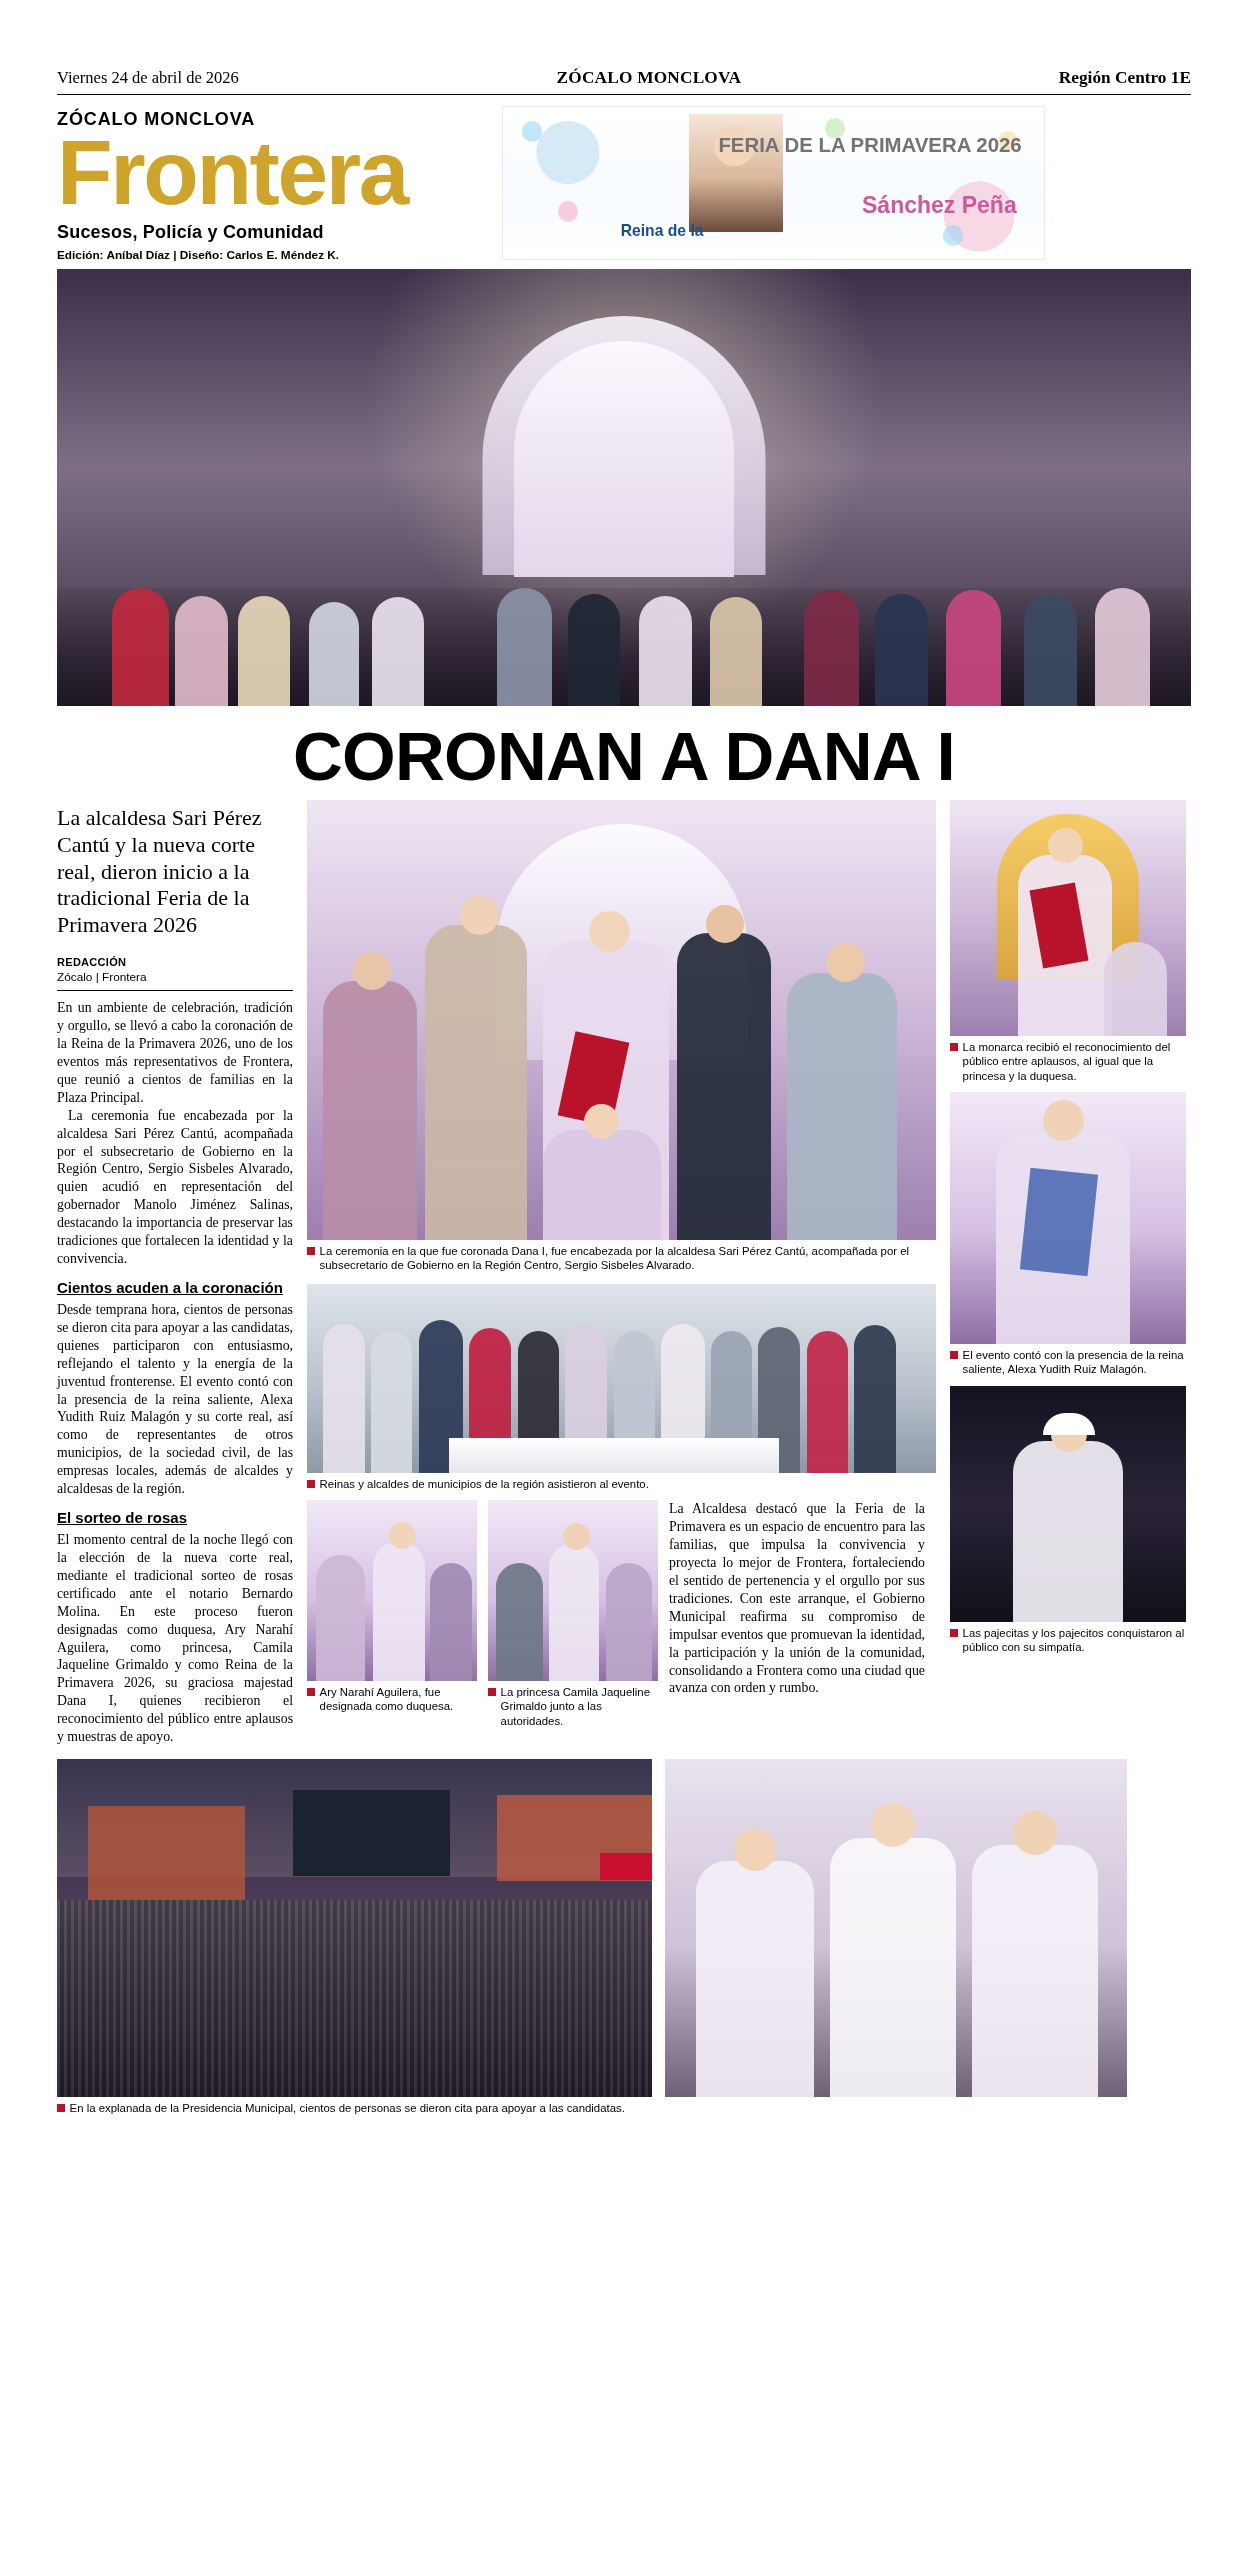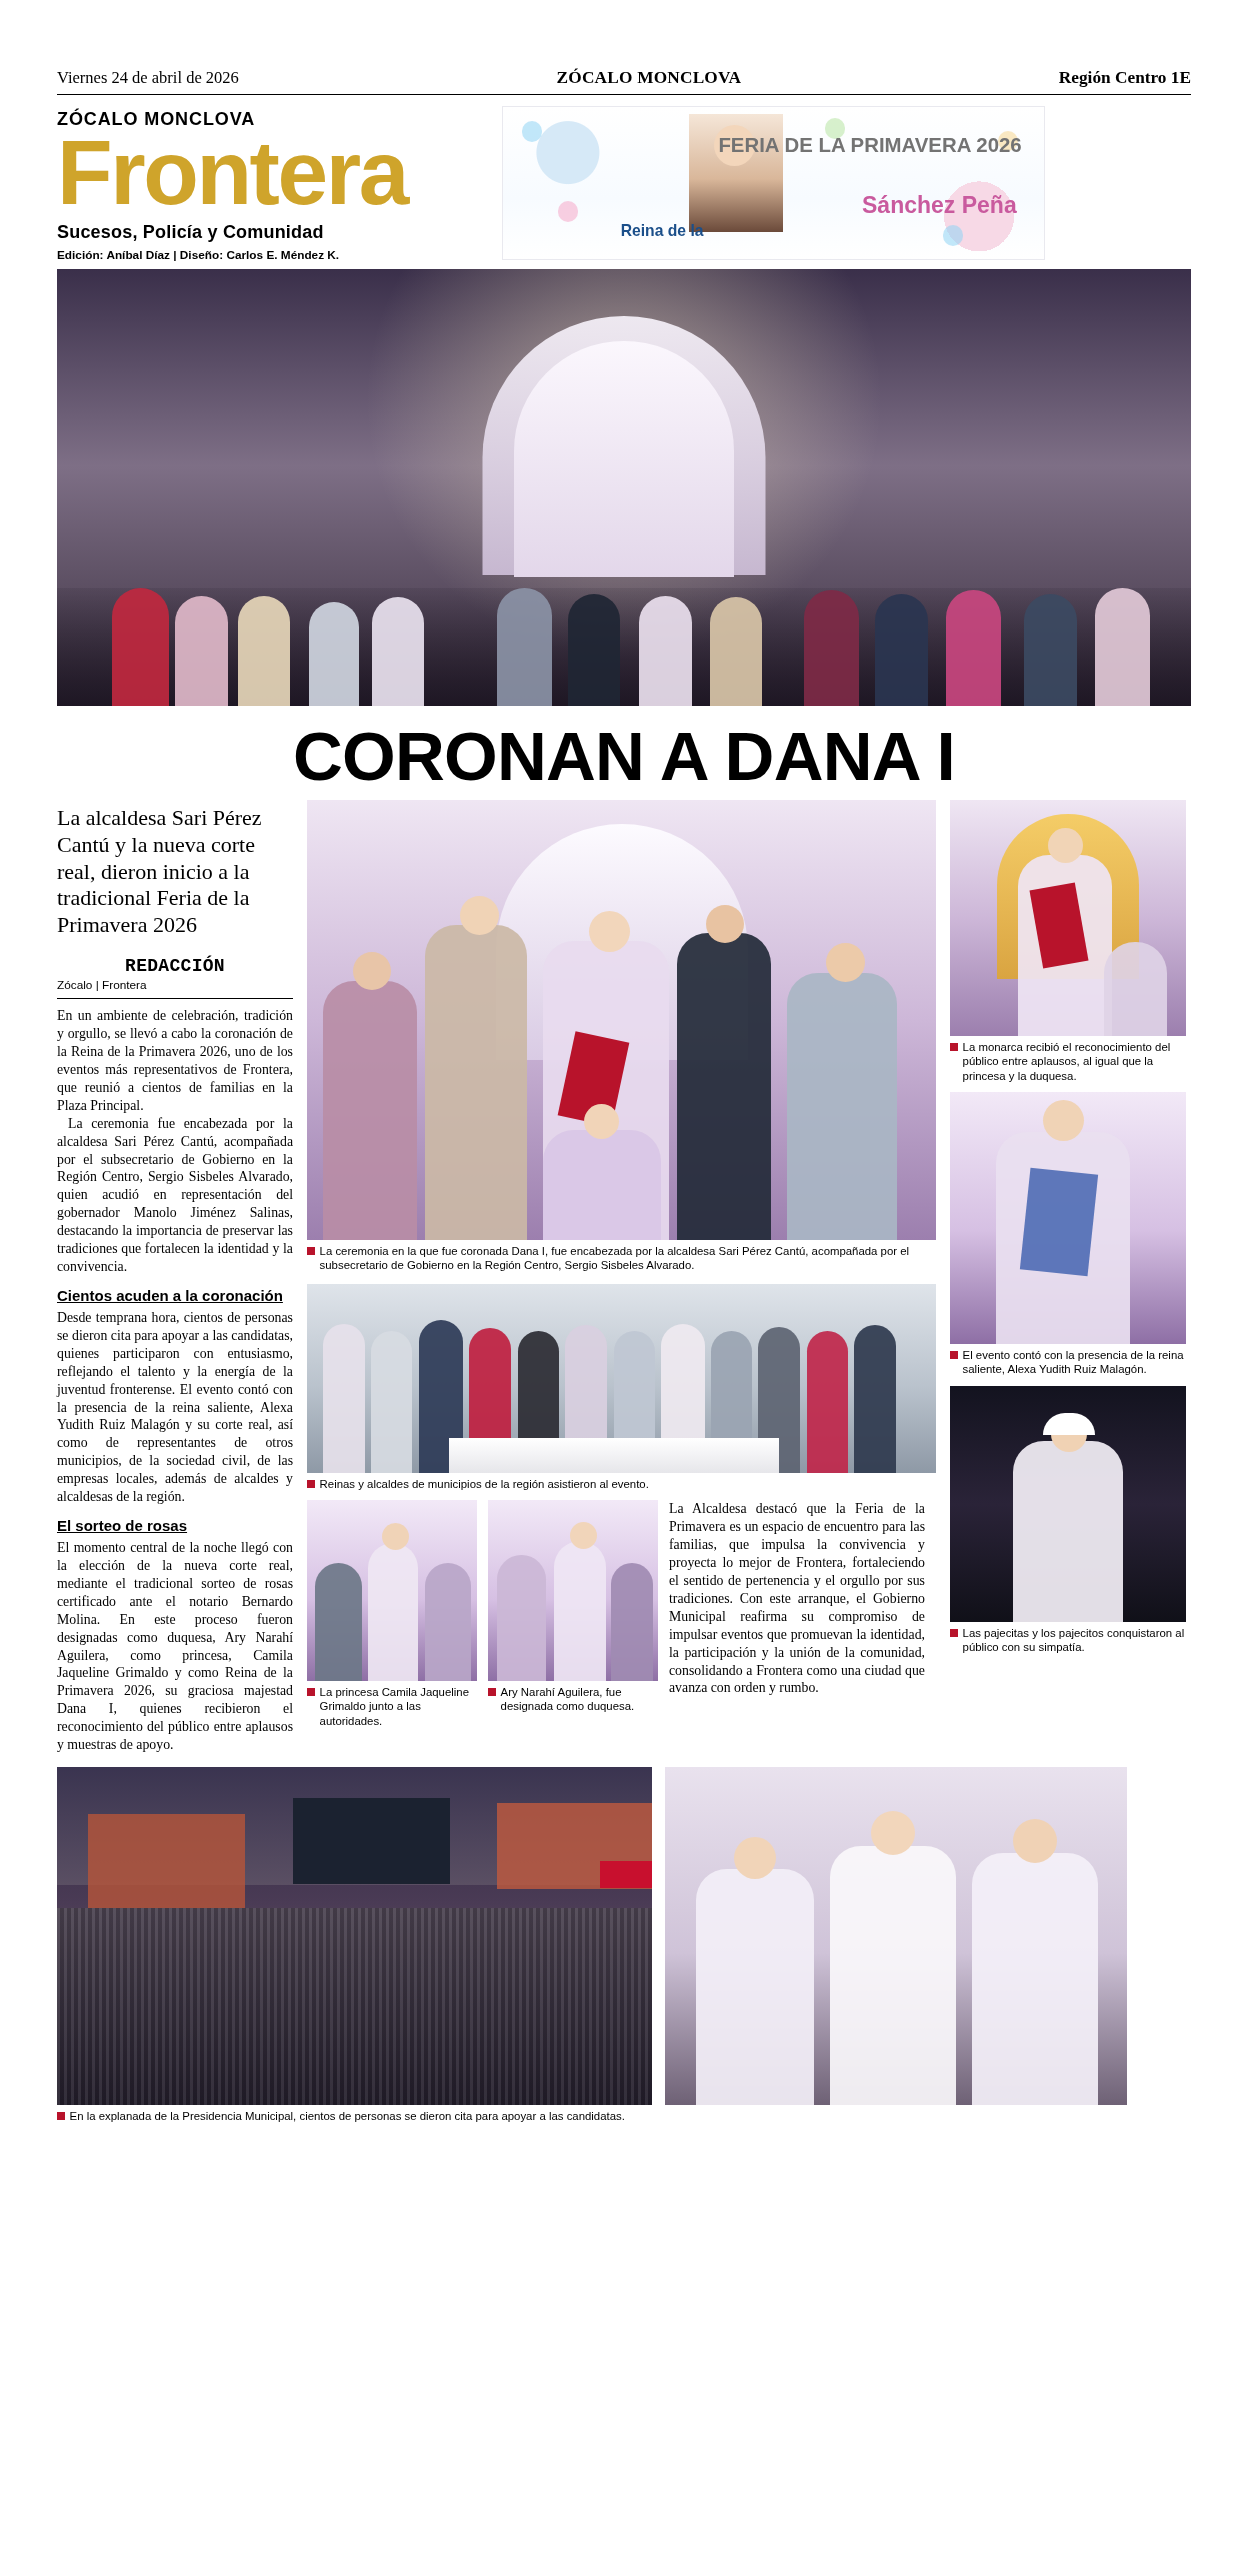--- a/index.html
+++ b/index.html
@@ -61,21 +61,21 @@
   .kicker { font-family:"Liberation Sans", sans-serif; font-weight:bold; font-size:24.4px; letter-spacing:0.4px; }
   .headline { font-family:"Liberation Sans", sans-serif; font-weight:bold; font-size:69px; letter-spacing:-0.8px; line-height:.95; text-align:center; margin-top:4.7px;}
 
   
   .content { display:flex; gap:14px; margin-top:11px; }
   .col-left { width:236px; }
   .col-mid { width:629px; }
   .col-right { width:236px; }
 
   .deck { font-family:"Liberation Serif", serif; font-size:22px; line-height:1.22; margin-top:4.7px; }
-  .redaccion { font-family:Liberation Mono, monospace; font-weight:bold; font-size:18px; margin-top:17.3px; letter-spacing:0.3px;text-align:center;}
+  .redaccion { font-family:Liberation Sans, sans-serif; font-weight:bold; font-size:11px; margin-top:17.3px; letter-spacing:0.3px;}
   .redaccion-sub { font-family:"Liberation Sans", sans-serif; font-size:11.8px; margin-top:1.6px; }
   .hr-thin { border-top:0.8px solid #000; margin:6.3px 0 7.9px 0; }
 
   .body-col { columns:1; font-size:13.8px; line-height:1.3; text-align:justify; font-family:"Liberation Serif", serif; }
   .body-col p { margin:0 0 0 0; text-indent:11px; }
   .body-col p.first { text-indent:0; }
   .subhead { font-family:"Liberation Sans", sans-serif; font-weight:bold; font-size:15px; margin:11px 0 4.7px 0; line-height:1.15;text-decoration:underline;}
 
   .photo { position:relative; overflow:hidden; background:#cfd4da; }
   .caption { font-family:"Liberation Sans", sans-serif; font-size:11.4px; line-height:1.25; margin-top:3.9px; display:flex; gap:4.7px; }
@@ -240,44 +240,44 @@
       </div>
       <div class="caption">
         <div class="capsq"></div>
         <div class="cap-txt">Reinas y alcaldes de municipios de la región asistieron al evento.</div>
       </div>
 
       <div class="mid-row">
         <div style="width:170px;">
           <div class="photo p-purple" style="height:181px;">
             <div class="figure-people">
+              <div class="fig" style="left:9.4px; width:49px; height:126px; background:#cbb7d6;"></div>
+              <div class="fig" style="left:66px; width:52px; height:140px; background:#efe6f4;"></div>
+              <div class="head" style="left:82px; bottom:132px; width:27px; height:27px; background:#f1d5ba;"></div>
+              <div class="fig" style="left:123px; width:42px; height:118px; background:#9f8bb2;"></div>
+            </div>
+          </div>
+          <div class="caption">
+            <div class="capsq"></div>
+            <div class="cap-txt">Ary Narahí Aguilera, fue designada como duquesa.</div>
+          </div>
+        </div>
+
+        <div style="width:170px;">
+          <div class="photo p-purple" style="height:181px;">
+            <div class="figure-people">
               <div class="fig" style="left:7.9px; width:47px; height:118px; background:#6d7788;"></div>
               <div class="fig" style="left:61px; width:50px; height:138px; background:#efe7f3;"></div>
               <div class="head" style="left:75px; bottom:131px; width:27px; height:27px; background:#f0d3b7;"></div>
               <div class="fig" style="left:118px; width:46px; height:118px; background:#b9a6c8;"></div>
             </div>
           </div>
           <div class="caption">
             <div class="capsq"></div>
             <div class="cap-txt">La princesa Camila Jaqueline Grimaldo junto a las autoridades.</div>
-          </div>
-        </div>
-
-        <div style="width:170px;">
-          <div class="photo p-purple" style="height:181px;">
-            <div class="figure-people">
-              <div class="fig" style="left:9.4px; width:49px; height:126px; background:#cbb7d6;"></div>
-              <div class="fig" style="left:66px; width:52px; height:140px; background:#efe6f4;"></div>
-              <div class="head" style="left:82px; bottom:132px; width:27px; height:27px; background:#f1d5ba;"></div>
-              <div class="fig" style="left:123px; width:42px; height:118px; background:#9f8bb2;"></div>
-            </div>
-          </div>
-          <div class="caption">
-            <div class="capsq"></div>
-            <div class="cap-txt">Ary Narahí Aguilera, fue designada como duquesa.</div>
           </div>
         </div>
 
         <div style="width:256px;">
           <div class="body-col" style="font-size:13.8px;">
             <p class="first">La Alcaldesa destacó que la Feria de la Primavera es un espacio de encuentro para las familias, que impulsa la convivencia y proyecta lo mejor de Frontera, fortaleciendo el sentido de pertenencia y el orgullo por sus tradiciones. Con este arranque, el Gobierno Municipal reafirma su compromiso de impulsar eventos que promuevan la identidad, la participación y la unión de la comunidad, consolidando a Frontera como una ciudad que avanza con orden y rumbo.</p>
           </div>
         </div>
       </div>
     </div>

